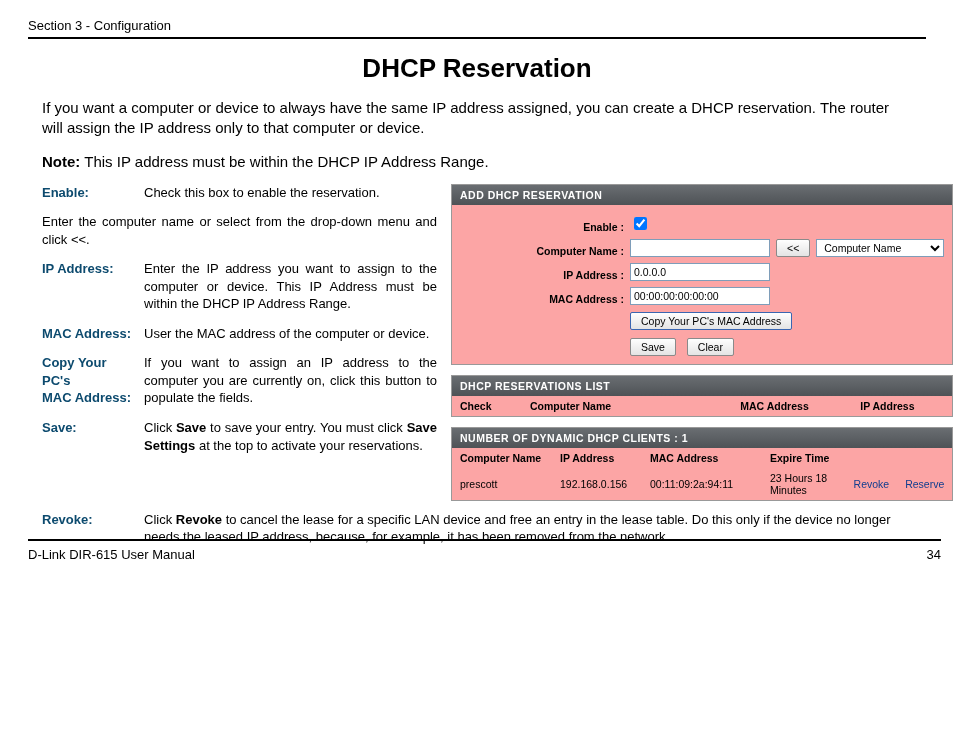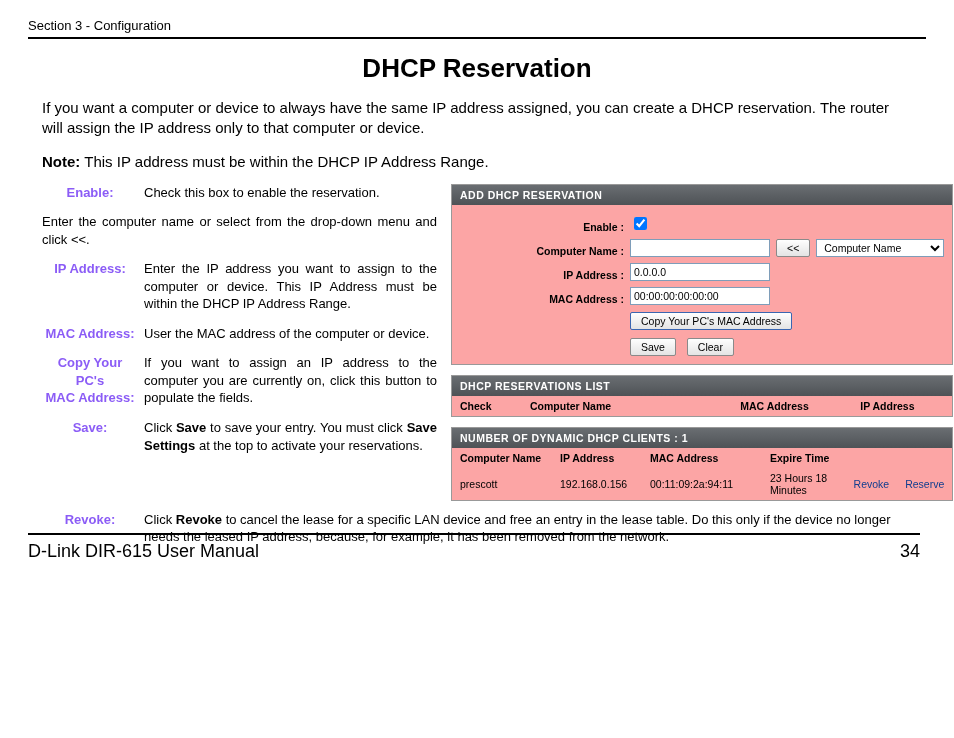--- a/index.html
+++ b/index.html
@@ -48,23 +48,23 @@
     flex: 0 0 395px;
   }
   .row {
     display: flex;
     margin-bottom: 12px;
     font-size: 13px;
     line-height: 1.35;
   }
   .term {
     flex: 0 0 102px;
-    text-align: center;
+    text-align: left;
     padding-right: 6px;
-    color: #8b5cf6;
+    color: #0c4a6e;
     font-weight: bold;
   }
   .desc {
     flex: 1;
     color: #000;
     text-align: justify;
   }
   .panel-col { flex: 1; }
   .panel {
     border: 1px solid #999;
@@ -117,23 +117,23 @@
   .btn.copy { border-color: #3a66b1; }
   .btnrow { text-align: left; padding: 4px 0 8px 178px; }
   .btnrow .btn { margin-right: 8px; }
   .tbl { width: 100%; border-collapse: collapse; font-size: 10.5px; }
   .tbl th, .tbl td { text-align: left; padding: 4px 8px; }
   .tbl th { font-weight: bold; }
   .tbl td.link { color: #103d8f; }
   .tbl tr.datarow td { border-top: 0; }
   .footer {
     position: absolute;
-    left: 28px; right: 34px; bottom: 14px;
+    left: 28px; right: 13px; bottom: 14px;
     border-top: 2px solid #000;
-    font-size: 18px;
+    font-size: 13px;
     padding-top: 6px;
     display: flex;
     justify-content: space-between;
   }
   .wide { margin: 0 14px; }
   .wide .row { margin-bottom: 10px; }
 </style>
 </head>
 <body>
 

